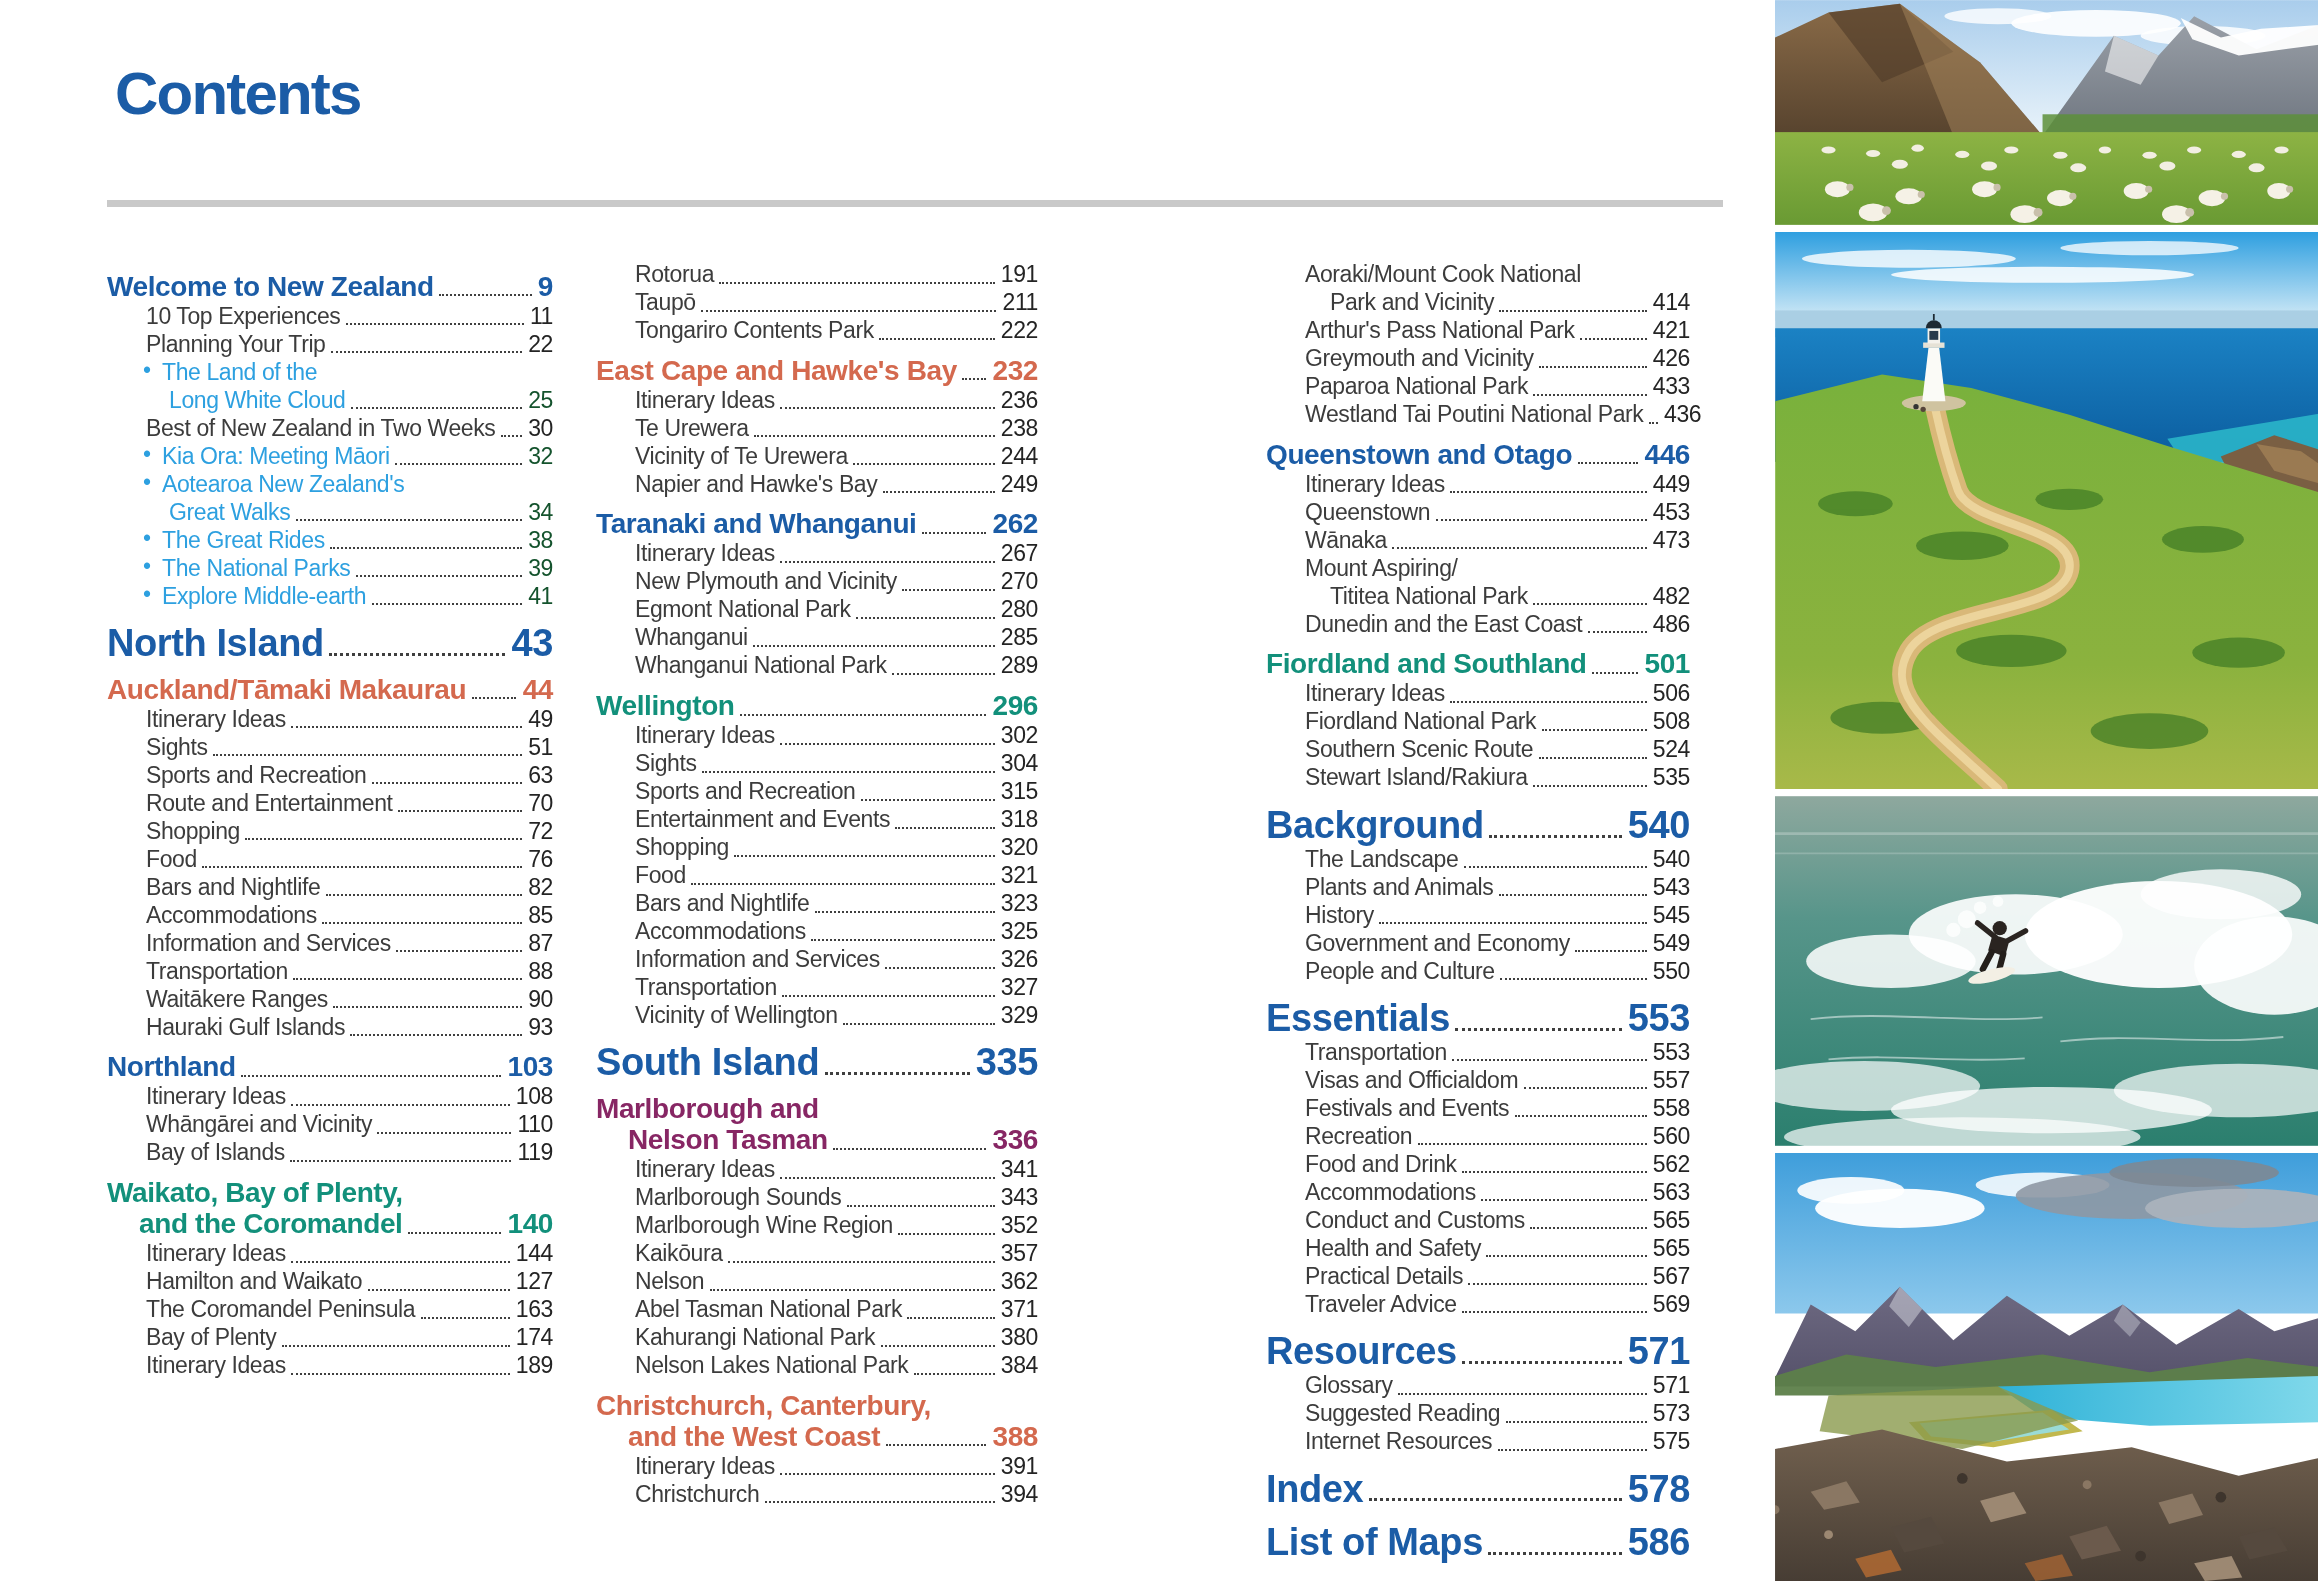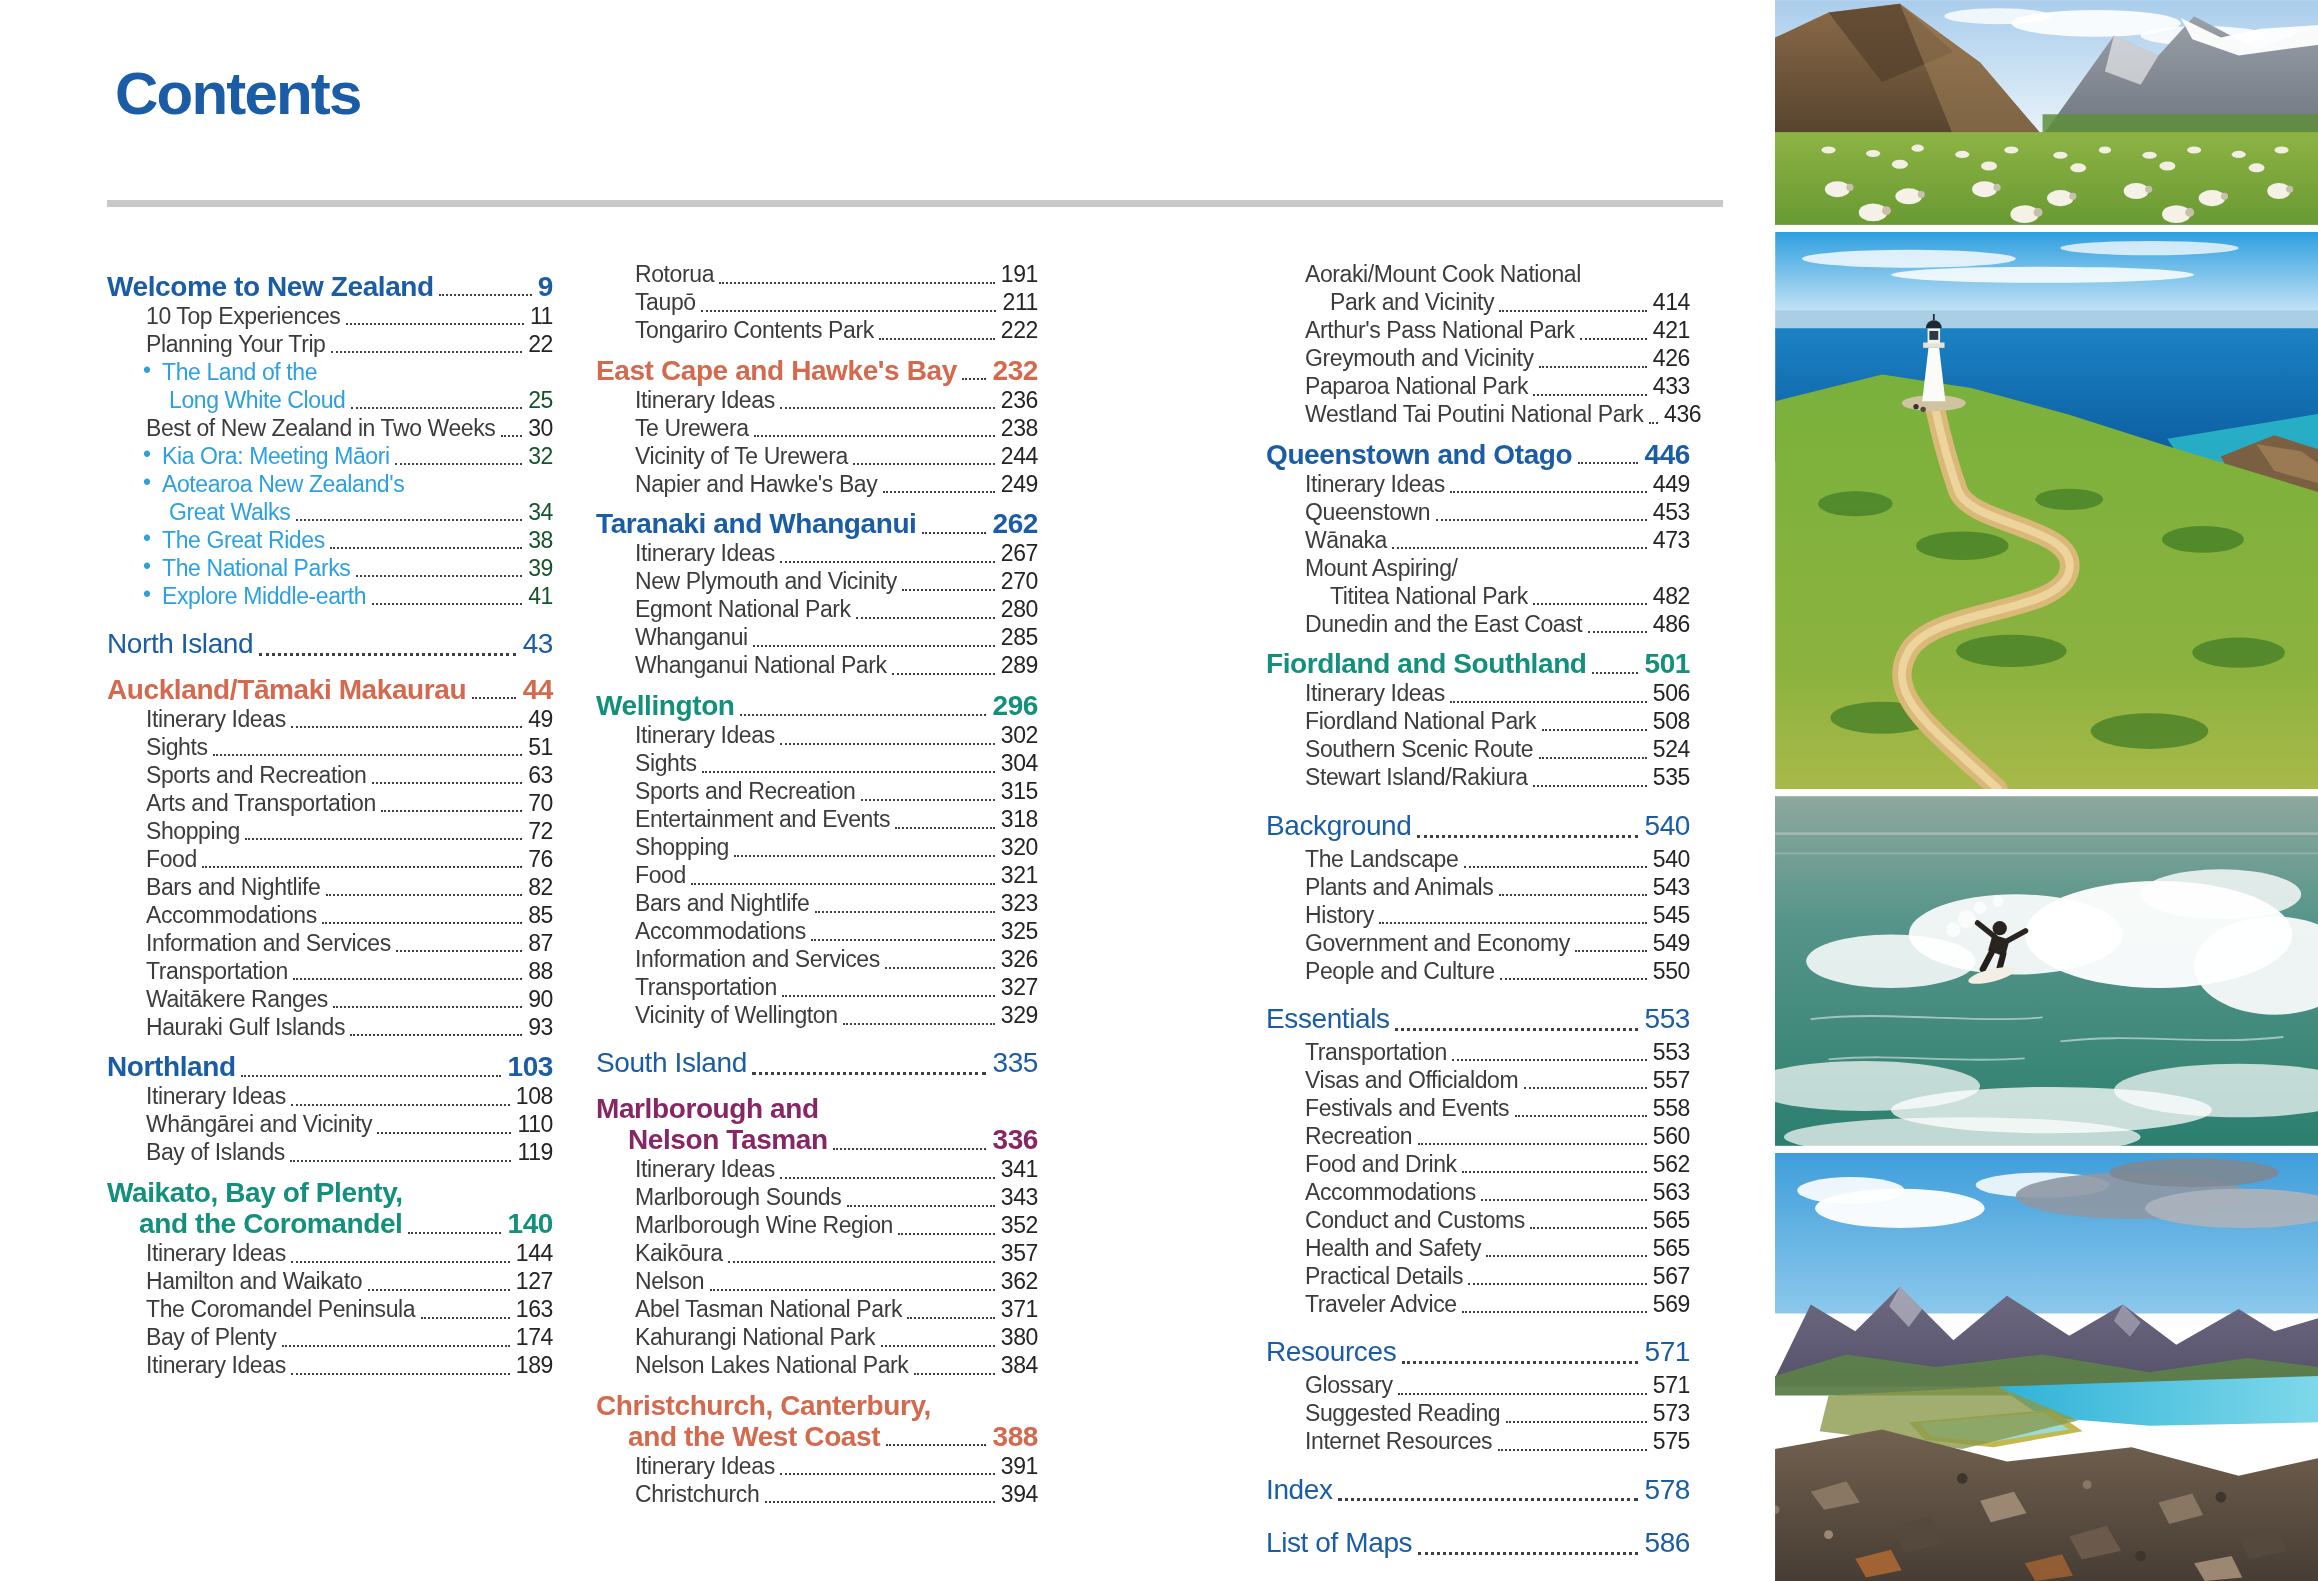--- a/index.html
+++ b/index.html
@@ -42,21 +42,21 @@
   .t-bullet .lbl{color:var(--ltblue);text-align:center;}
   .t-bullet .pg{color:#14532d;}
 
   
   .t-chapter{font-size:28px;font-weight:700;margin-top:10.7px;}
   .t-chapter .line{line-height:31px;}
   .t-chapter .line.cont{padding-left:32px;}
   .t-chapter .dots{margin-bottom:5.4px;}
 
   
-  .t-part{font-size:28px;font-weight:400;margin-top:14.3px;}
+  .t-part{font-size:38px;font-weight:700;margin-top:14.3px;}
   .t-part .line{line-height:39px;}
   .t-part .dots{margin-bottom:7.1px;border-bottom-width:3.6px;}
 
   .c-blue .lbl,.c-blue .pg{color:var(--blue);}
   .c-orange .lbl,.c-orange .pg{color:var(--orange);}
   .c-teal .lbl,.c-teal .pg{color:var(--teal);}
   .c-purple .lbl,.c-purple .pg{color:var(--purple);} 
 
   .photos{position:absolute;left:1775px;top:0;width:544px;height:1581px;}
   .photo{position:absolute;left:0;width:544px;overflow:hidden;}
@@ -181,21 +181,21 @@
       </div>
       <div class="entry t-item">
         <div class="line">
           <span class="lbl">Sports and Recreation</span>
           <span class="dots"></span>
           <span class="pg">63</span>
         </div>
       </div>
       <div class="entry t-item">
         <div class="line">
-          <span class="lbl">Arts and Transportation</span>
+          <span class="lbl">Route and Entertainment</span>
           <span class="dots"></span>
           <span class="pg">70</span>
         </div>
       </div>
       <div class="entry t-item">
         <div class="line">
           <span class="lbl">Shopping</span>
           <span class="dots"></span>
           <span class="pg">72</span>
         </div>

